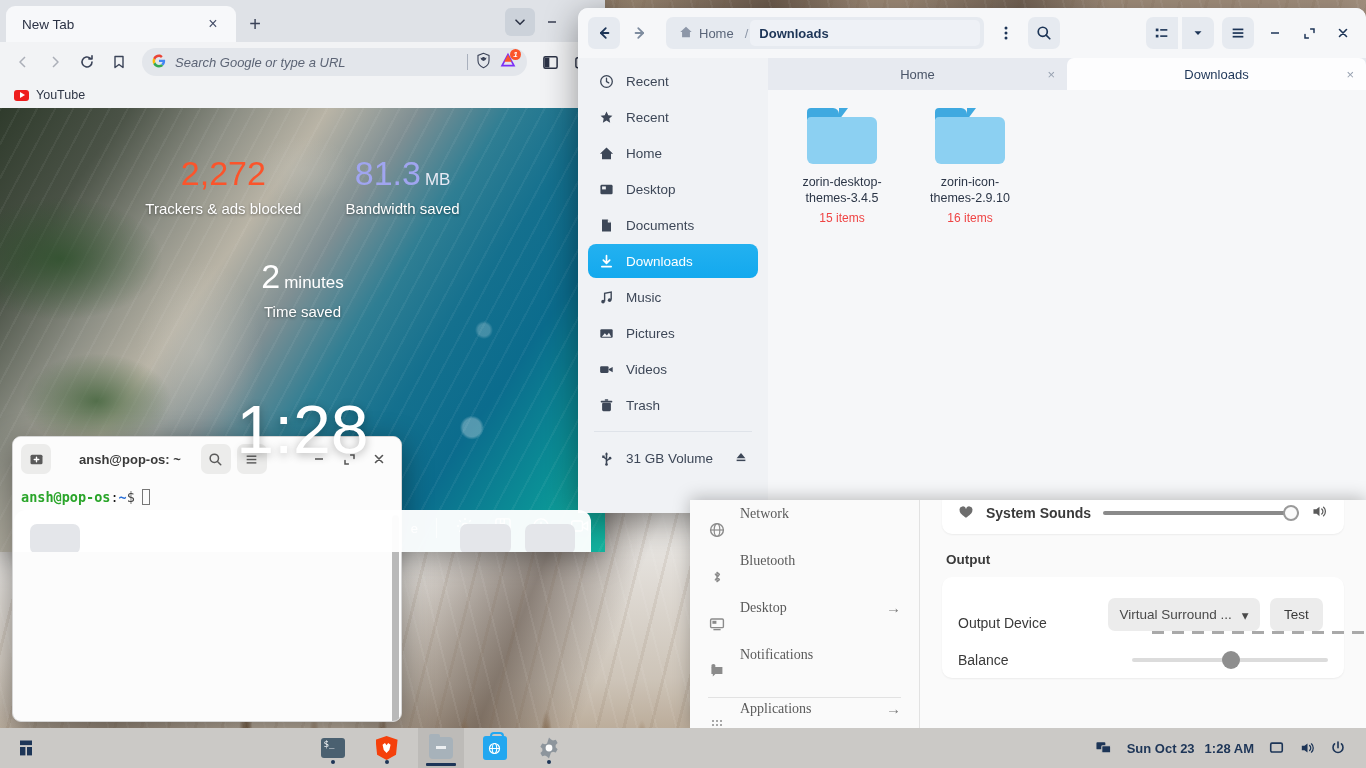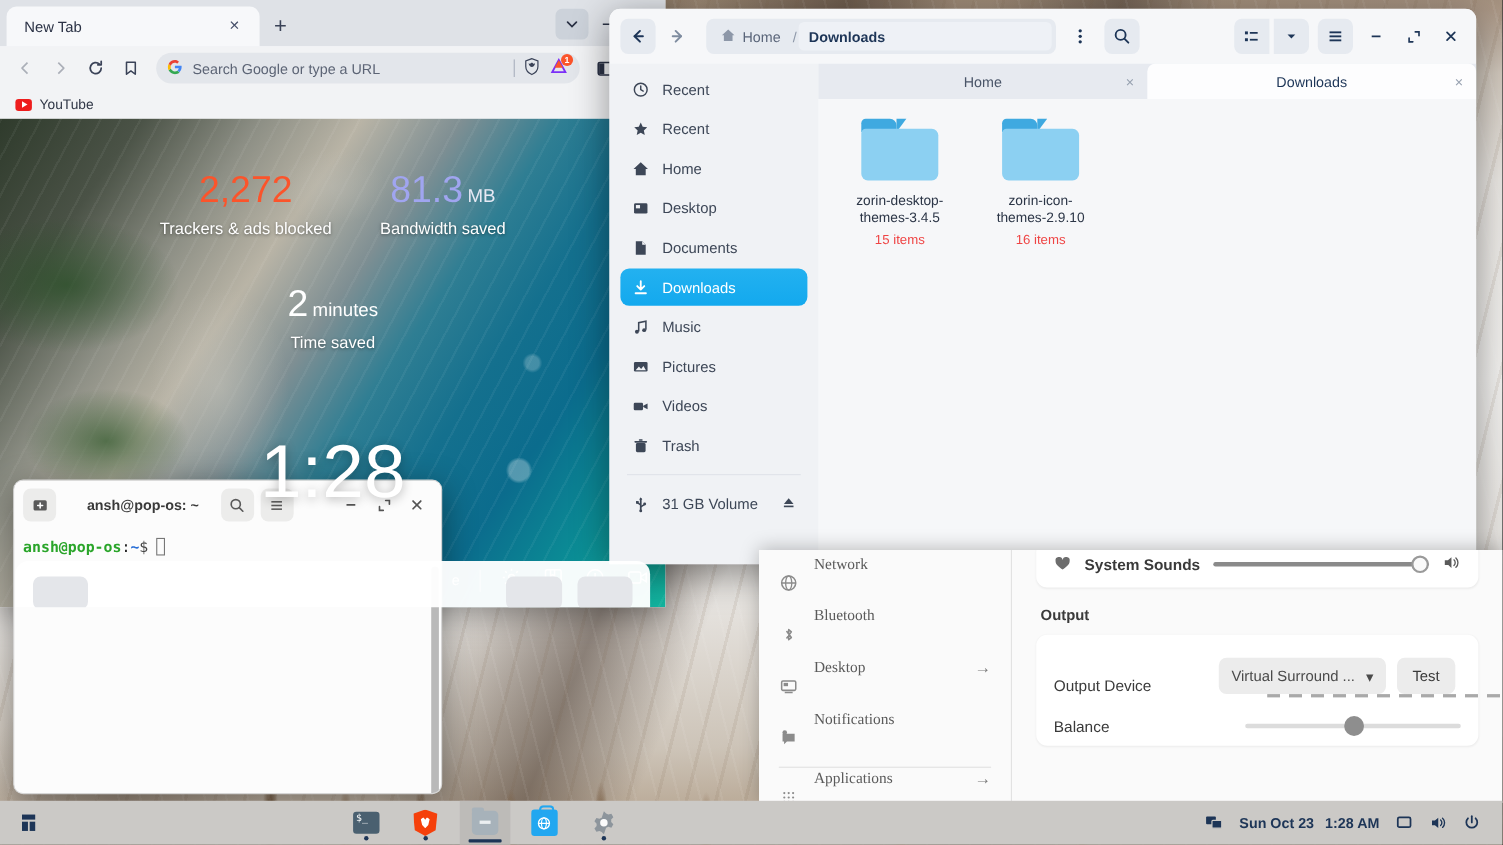--- a/index.html
+++ b/index.html
@@ -76,21 +76,21 @@
     gap: 2px; padding: 0 6px 6px 0;
   }
   .brave-winctl > div {
     width: 30px; height: 28px; display: flex; align-items: center; justify-content: center;
     color: #3b4358; font-size: 13px;
   }
   .brave-winctl .vchevron { background: #ccd2da; border-radius: 6px; }
 
   .brave-toolbar {
     height: 40px; display: flex; align-items: center; gap: 2px;
-    padding: 0 8px; background: #f2f3f5;
+    padding: 0 8px; background: #f2f3f5; font-style: italic;
   }
   .tb-ico {
     width: 30px; height: 30px; border-radius: 50%;
     display: flex; align-items: center; justify-content: center;
     color: #3b4358;
   }
   .tb-ico.disabled { opacity: .38; }
   .omnibox {
     flex: 1; height: 28px; background: #e3e6eb; border-radius: 14px;
     display: flex; align-items: center; gap: 9px; padding: 0 10px;
@@ -185,21 +185,21 @@
   .term-body { padding: 8px 8px 0 8px; font-family: "DejaVu Sans Mono", monospace; font-size: 13.5px; position: relative; height: 242px; }
   .prompt-user { color: #2aa52a; font-weight: bold; }
   .prompt-sep { color: #1a1a1a; }
   .prompt-path { color: #2a6fd6; font-weight: bold; }
   .prompt-dollar { color: #444; }
   .term-cursor { display: inline-block; width: 8px; height: 16px; border: 1px solid #777; vertical-align: -3px; margin-left: 7px; }
   .term-scroll { position: absolute; right: 2px; top: 34px; width: 7px; height: 232px; background: #b9b9b9; border-radius: 4px; }
 
   
   .files-window {
-    position: absolute; left: 554px; top: 8px;
+    position: absolute; left: 578px; top: 8px;
     width: 788px; height: 505px;
     background: #f6f7f9; border-radius: 10px 10px 0 0;
     box-shadow: 0 8px 34px rgba(0,0,0,.4);
     overflow: hidden; display: flex; flex-direction: column;
   }
   .files-head {
     height: 50px; display: flex; align-items: center; gap: 6px;
     padding: 0 10px; background: #f6f7f9; flex: none;
   }
   .fh-btn {

